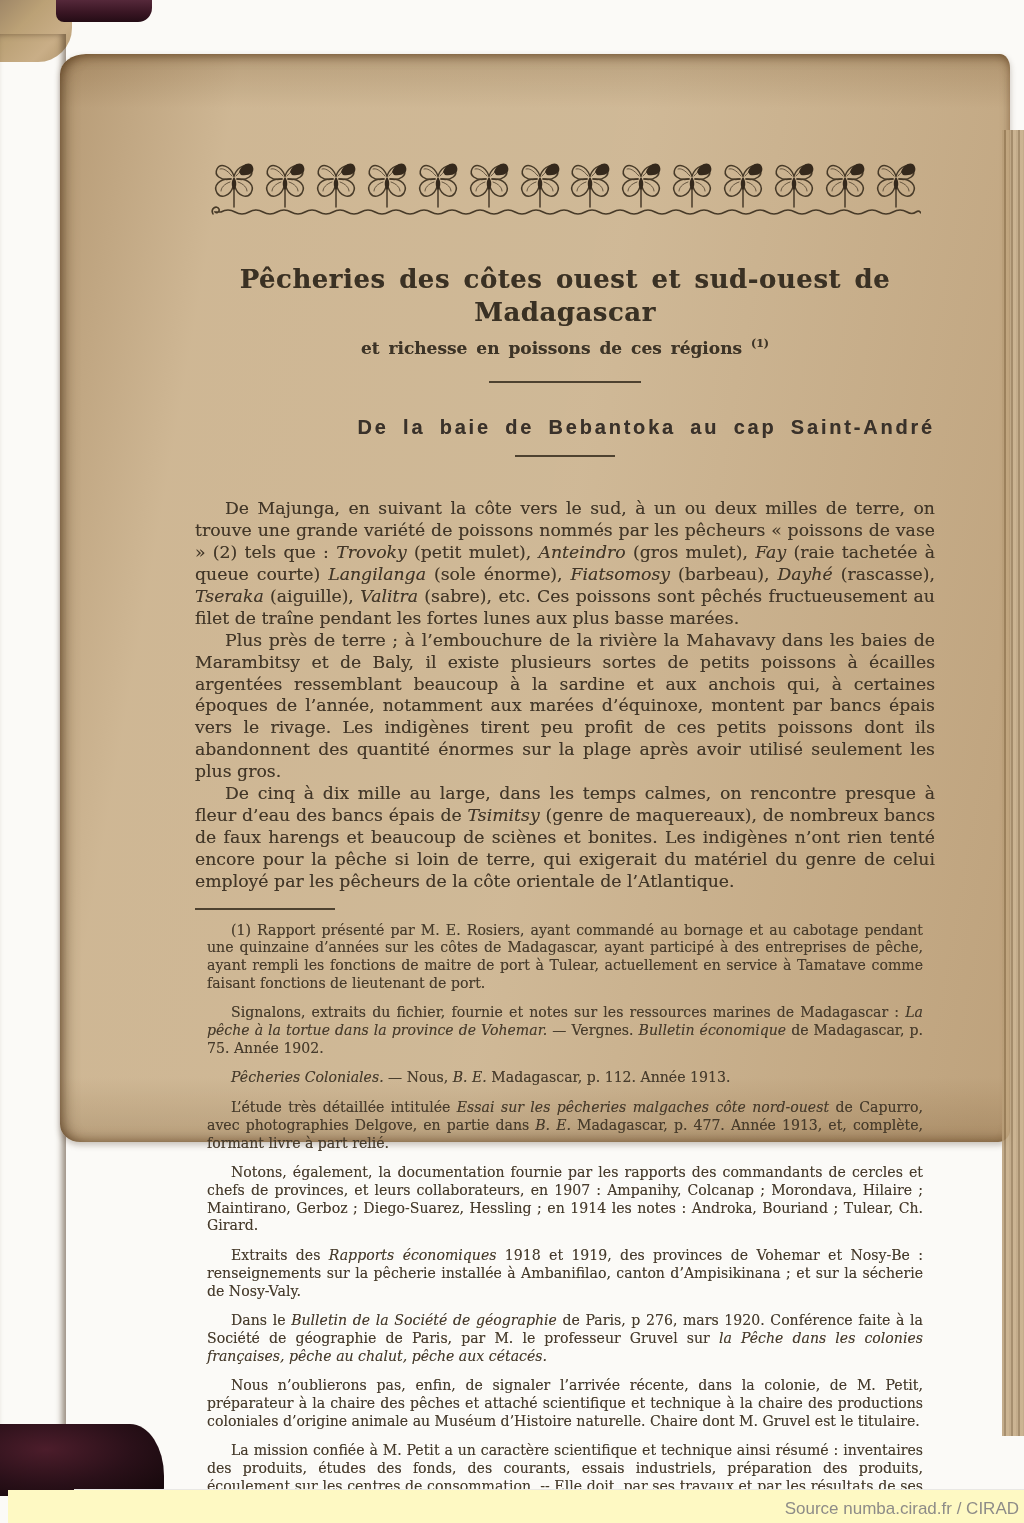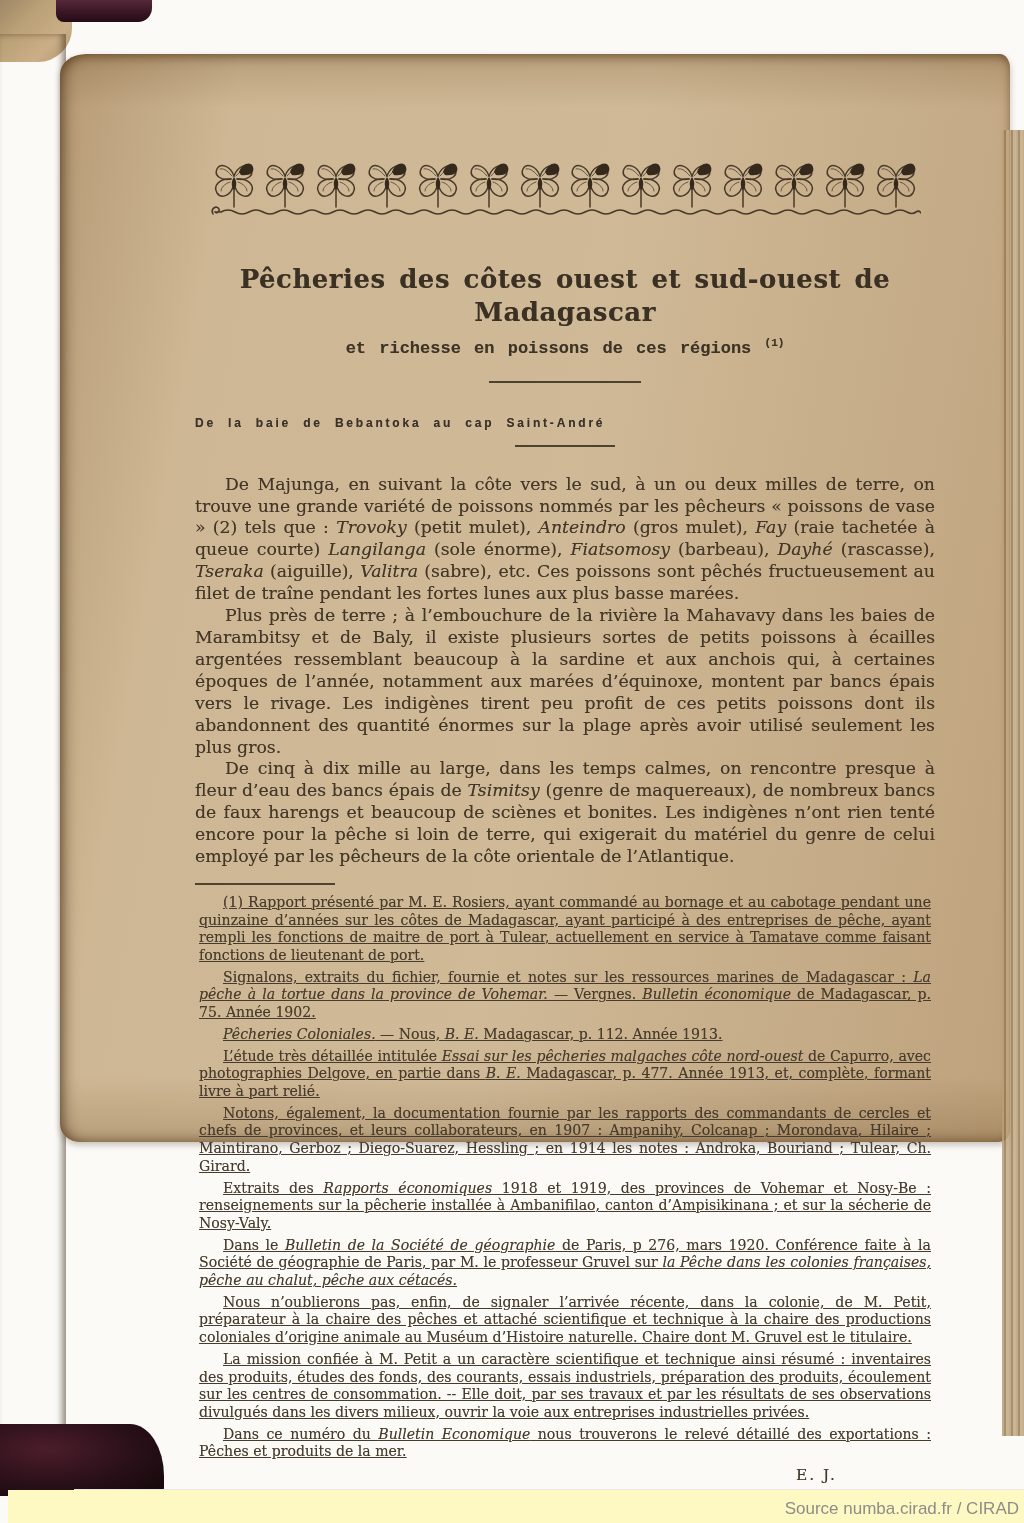--- a/index.html
+++ b/index.html
@@ -41,33 +41,33 @@
     opacity:.85;}
   
   .page-content{position:absolute;left:135px;top:106px;width:740px;color:#413628;
     text-shadow:0 0 .5px rgba(62,46,26,.45);}
   .ornament-row{display:flex;justify-content:space-between;width:708px;margin:0 auto;height:48px;}
   .iris{display:block;}
   .wavy{display:block;margin:-7px auto 0;width:712px;height:18px;}
   .title{font-weight:bold;font-size:26px;line-height:1.25;text-align:center;
     margin:44px 0 0;letter-spacing:.5px;word-spacing:4px;color:#3a3124;}
   .subtitle{font-weight:bold;font-size:17px;text-align:center;margin-top:9px;
-    word-spacing:3px;color:#3d3427;font-family:Liberation Mono, monospace;}
+    word-spacing:3px;color:#3d3427;}
   .subtitle sup{font-size:11px;}
   .rule{height:2px;background:#4e4230;margin:0 auto;}
   .rule-1{width:152px;margin-top:23px;}
   .rule-2{width:100px;margin-top:15px;}
   .section-heading{font-family:"Liberation Sans","DejaVu Sans",sans-serif;
-    font-weight:bold;font-size:12px;text-align:left;margin-top:33px;
+    font-weight:bold;font-size:20px;text-align:right;margin-top:33px;
     letter-spacing:2.8px;word-spacing:6px;color:#39312a;}
-  .body-text{margin-top:27px;font-size:17.3px;line-height:21.9px;text-align:justify;}
+  .body-text{margin-top:41px;font-size:17.3px;line-height:21.9px;text-align:justify;}
   .body-text p{margin:0;text-indent:30px;}
   .fn-sep{width:140px;height:2px;background:#4e4230;margin:15px 0 9px;}
   .footnotes{font-size:14.1px;line-height:17.7px;text-align:justify;color:#463b2c;}
-  .footnotes p{margin:4px;text-indent:24px;text-decoration:underline;}
+  .footnotes p{margin:12px;text-indent:24px;}
   .signature{text-align:right;padding-right:98px;font-size:15.5px;
     letter-spacing:2px;margin-top:5px;color:#423827;}
   .note2{font-size:14.1px;line-height:17.7px;margin-top:15px;text-indent:24px;color:#463b2c;}
   
   .scan-footer{position:absolute;left:8px;top:1490px;width:1024px;height:33px;background:#fef9c3;
     border-top:0;}
   .scan-footer-band{position:absolute;left:74px;top:1489px;width:950px;height:8px;background:#e9e8e5;}
   .attribution{position:absolute;right:13px;bottom:4px;
     font-family:"Liberation Sans","DejaVu Sans",sans-serif;
     font-size:17px;color:#8e8c88;}

